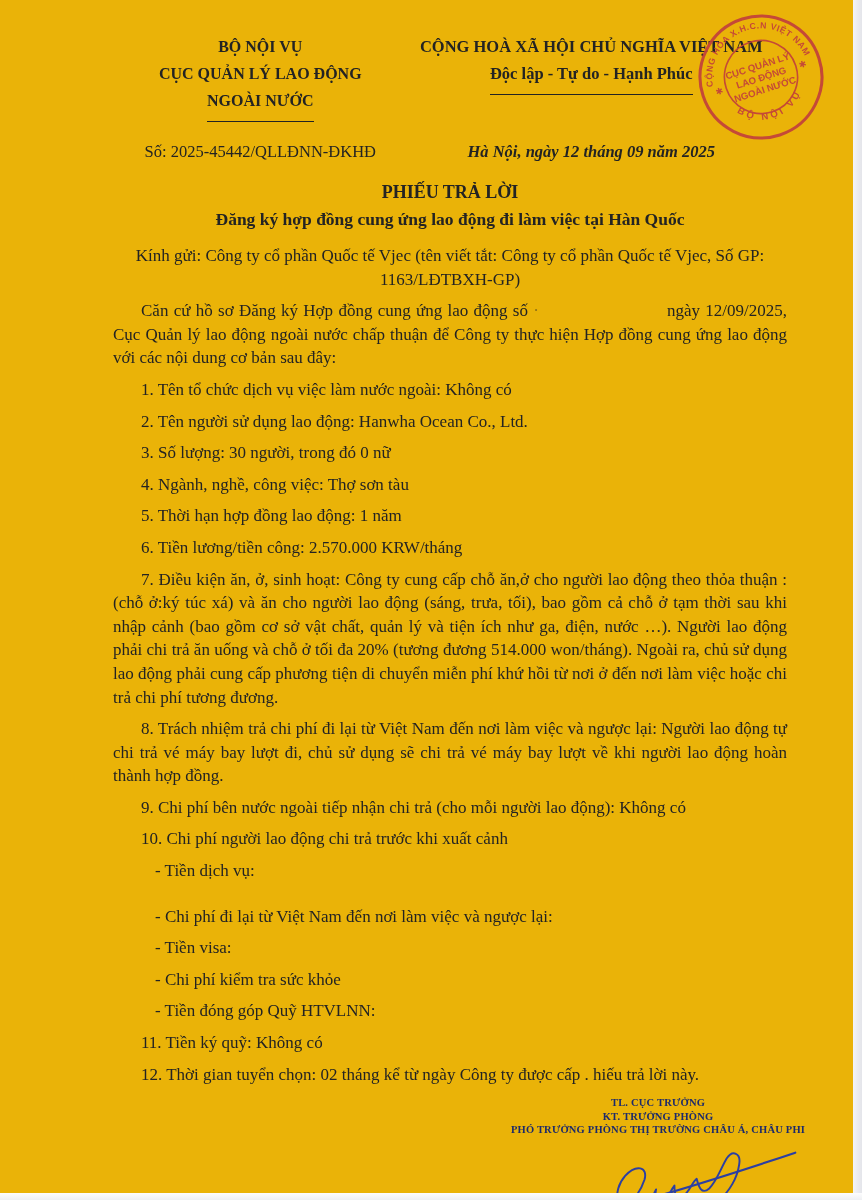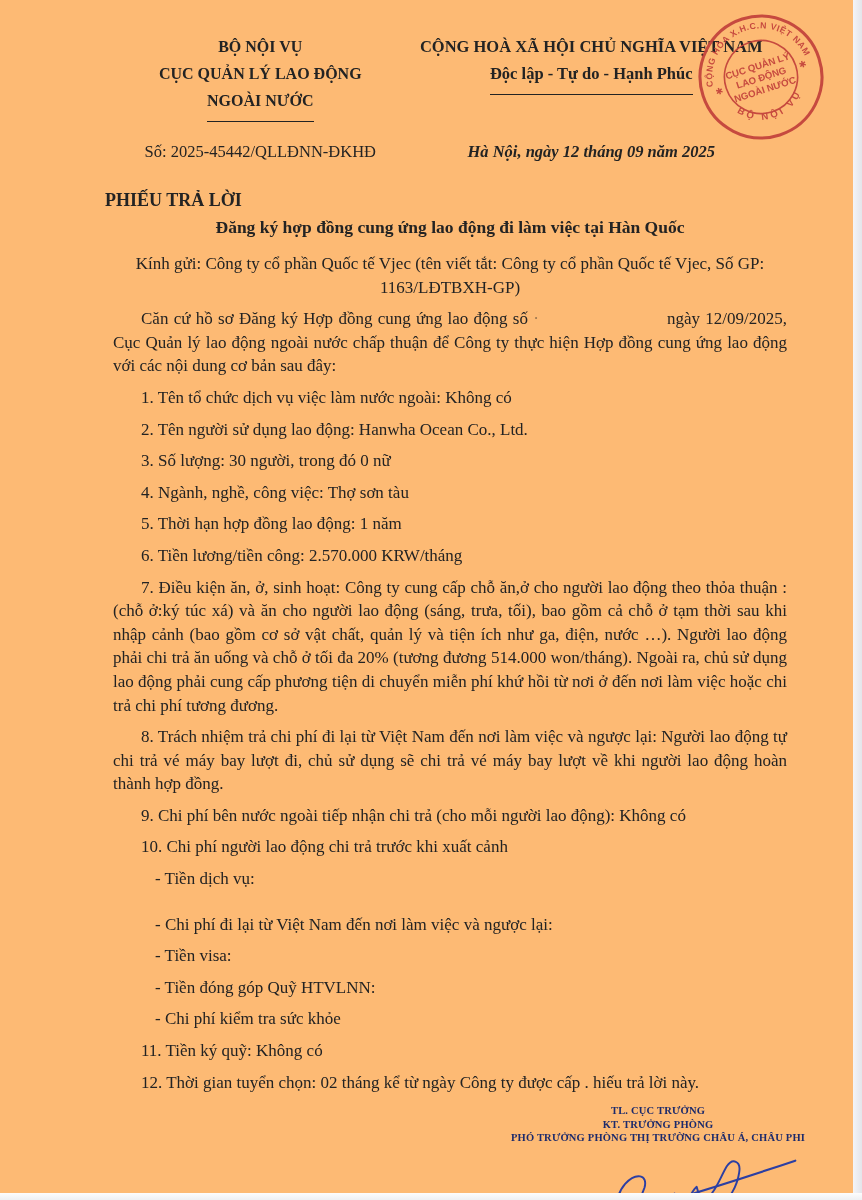--- a/index.html
+++ b/index.html
@@ -1,19 +1,19 @@
 <!DOCTYPE html>
 <html><head>
 <meta charset="utf-8">
 <style>
   html,body{margin:0;padding:0;background:#d8d8dc;}
   .page{
     position:relative;
     width:862px;height:1200px;
-    background:#fdba74;
+    background:#eab308;
     font-family:"Liberation Serif","DejaVu Serif",serif;
     color:#232323;
     overflow:hidden;
     margin:0 auto;
   }
   .edge-right{position:absolute;top:0;right:0;width:9px;height:1200px;
     background:linear-gradient(to right,#f4f4f7,#e4e5ea);}
   .edge-bottom{position:absolute;bottom:0;left:0;width:862px;height:7px;
     background:linear-gradient(to bottom,#fdfdfe,#eef0f3);}
   .content{position:relative;padding:33px 67px 0 105px;}
@@ -24,21 +24,21 @@
   .hdr-right{width:55%;text-align:center;font-weight:bold;font-size:16.5px;line-height:27px;padding-right:28px;box-sizing:border-box;}
   .u{display:inline-block;border-bottom:1.5px solid #232323;padding-bottom:7px;}
   .meta-row{display:flex;margin-top:20px;font-size:16.5px;}
   .meta-left{width:45%;text-align:center;}
   .meta-right{width:55%;text-align:center;font-weight:bold;font-style:italic;padding-right:28px;box-sizing:border-box;}
 
   
   .stamp{position:absolute;left:694px;top:10px;width:134px;height:134px;opacity:.92;}
 
   
-  .title{margin-top:28px;text-align:left;font-size:18px;font-weight:bold;}
+  .title{margin-top:20px;text-align:center;font-size:18px;font-weight:bold;}
   .subtitle{margin-top:6px;text-align:center;font-size:17.5px;font-weight:bold;}
   .recipient{margin-top:14px;text-align:center;font-size:17px;line-height:23.6px;}
 
   
   .body{margin-top:1px;font-size:17px;line-height:23.6px;}
   .body p{margin:8px;}
   .para{text-indent:28px;}
   .justify{text-align:justify;}
   .blank-gap{display:inline-block;width:128px;}
   .faint{opacity:.45;}
@@ -89,22 +89,22 @@
       <p class="para">5. Thời hạn hợp đồng lao động: 1 năm</p>
       <p class="para">6. Tiền lương/tiền công: 2.570.000 KRW/tháng</p>
       <p class="para justify">7. Điều kiện ăn, ở, sinh hoạt: Công ty cung cấp chỗ ăn,ở cho người lao động theo thỏa thuận :(chỗ ở:ký túc xá) và ăn cho người lao động (sáng, trưa, tối), bao gồm cả chỗ ở tạm thời sau khi nhập cảnh (bao gồm cơ sở vật chất, quản lý và tiện ích như ga, điện, nước …). Người lao động phải chi trả ăn uống và chỗ ở tối đa 20% (tương đương 514.000 won/tháng). Ngoài ra, chủ sử dụng lao động phải cung cấp phương tiện di chuyển miễn phí khứ hồi từ nơi ở đến nơi làm việc hoặc chi trả chi phí tương đương.</p>
       <p class="para justify">8. Trách nhiệm trả chi phí đi lại từ Việt Nam đến nơi làm việc và ngược lại: Người lao động tự chi trả vé máy bay lượt đi, chủ sử dụng sẽ chi trả vé máy bay lượt về khi người lao động hoàn thành hợp đồng.</p>
       <p class="para">9. Chi phí bên nước ngoài tiếp nhận chi trả (cho mỗi người lao động): Không có</p>
       <p class="para">10. Chi phí người lao động chi trả trước khi xuất cảnh</p>
 
       <p class="sub-item gap-after">- Tiền dịch vụ:</p>
       <p class="sub-item">- Chi phí đi lại từ Việt Nam đến nơi làm việc và ngược lại:</p>
       <p class="sub-item">- Tiền visa:</p>
+      <p class="sub-item">- Chi phí kiểm tra sức khỏe</p>
       <p class="sub-item">- Tiền đóng góp Quỹ HTVLNN:</p>
-      <p class="sub-item">- Chi phí kiểm tra sức khỏe</p>
 
       <p class="para">11. Tiền ký quỹ: Không có</p>
       <p class="para">12. Thời gian tuyển chọn: 02 tháng kể từ ngày Công ty được cấp . hiếu trả lời này.</p>
     </div>
 
     <div class="sig-block">
       <div class="sig-lines">
         <div>TL. CỤC TRƯỞNG</div>
         <div>KT. TRƯỞNG PHÒNG</div>
         <div>PHÓ TRƯỞNG PHÒNG THỊ TRƯỜNG CHÂU Á, CHÂU PHI</div>

